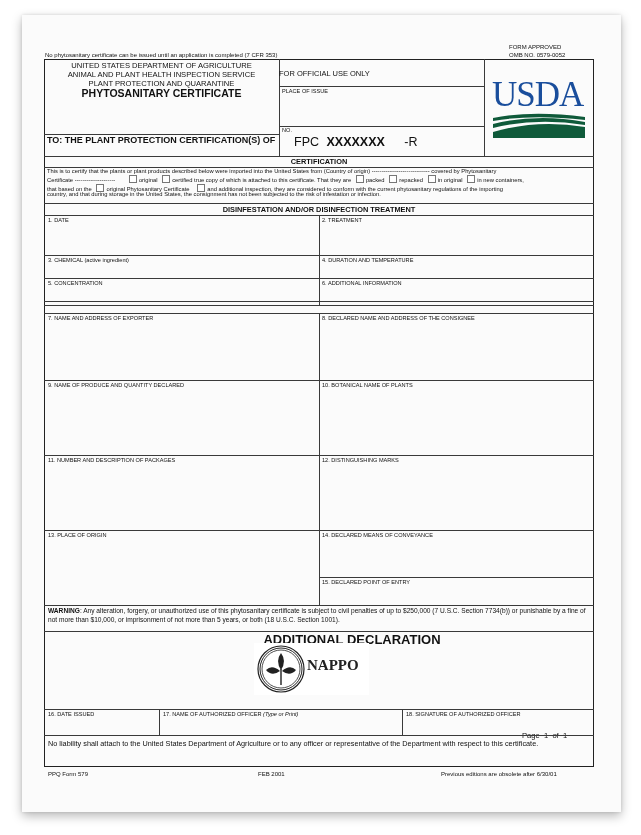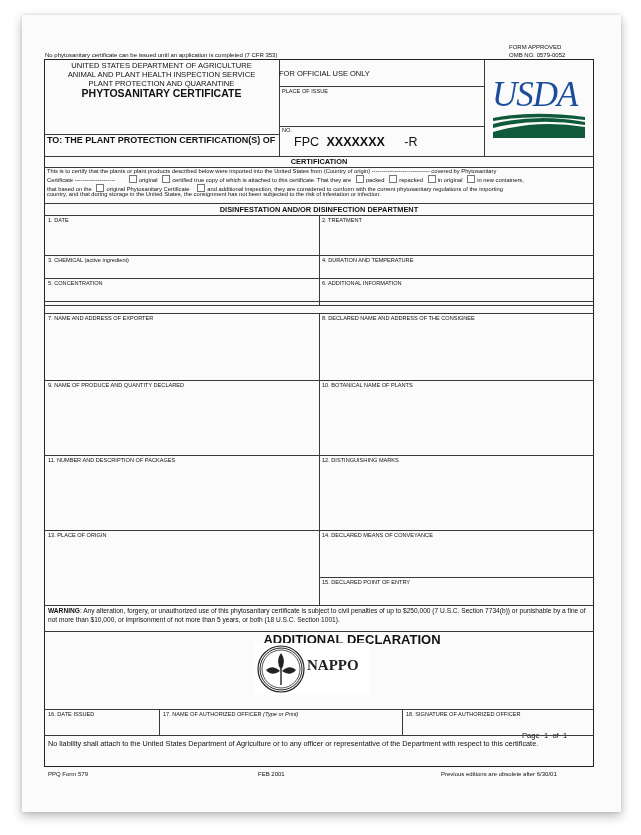--- a/index.html
+++ b/index.html
@@ -48,21 +48,21 @@
   <div class="abs" style="left:257px;top:54px;width:205px;text-align:left;font-size:7.5px;">FOR OFFICIAL USE ONLY</div>
   <div class="field-label" style="left:260px;top:73px;">PLACE OF ISSUE</div>
   <div class="abs" style="left:258px;top:81px;width:203px;height:29px;"></div>
   <div class="field-label" style="left:260px;top:112px;">NO.</div>
   <div class="abs" style="left:272px;top:120px;font-size:12.5px;white-space:nowrap;">
     <span>FPC</span>
     <b style="margin-left:4px;">XXXXXXX</b>
     <span style="margin-left:16px;">-R</span>
   </div>
 
-  <div class="abs" style="left:470px;top:62px;width:95px;height:62px;font-style:italic;">
+  <div class="abs" style="left:470px;top:62px;width:95px;height:62px;">
     <div style="font-family:'Liberation Serif', serif;font-size:35px;line-height:35px;color:#1a4e9c;letter-spacing:-1px;">USDA</div>
     <svg width="95" height="28" viewBox="0 0 95 28" style="display:block;margin-top:-1px;">
       <path d="M1 7 Q40 -1 93 6 L93 9 Q40 3 1 10 Z" fill="#0f5a3a"></path>
       <path d="M1 13 Q45 2 93 11 L93 14 Q45 6 1 17 Z" fill="#0f5a3a"></path>
       <path d="M1 21 Q45 8 93 16 L93 27 L1 27 Z" fill="#0f5a3a"></path>
     </svg>
   </div>
 
   <div class="sechdr" style="left:22px;top:142px;width:550px;">CERTIFICATION</div>
   <div class="ln h" style="left:22px;top:152px;width:550px;"></div>
@@ -79,21 +79,21 @@
     </div>
     <div style="line-height:6.2px;">
       <span>that based on the</span>
       <span class="cb"></span><span>original Phytosanitary Certificate</span>
       <span class="cb" style="margin-left:6px;"></span><span>and additional inspection, they are considered to conform with the current phytosanitary regulations of the importing</span>
     </div>
     <div style="line-height:5.6px;">country, and that during storage in the United States, the consignment has not been subjected to the risk of infestation or infection.</div>
   </div>
 
   <div class="ln h" style="left:22px;top:188px;width:550px;"></div>
-  <div class="sechdr" style="left:22px;top:190px;width:550px;">DISINFESTATION AND/OR DISINFECTION DEPARTMENT</div>
+  <div class="sechdr" style="left:22px;top:190px;width:550px;">DISINFESTATION AND/OR DISINFECTION TREATMENT</div>
   <div class="ln h" style="left:22px;top:200px;width:550px;"></div>
   <div class="ln v" style="left:297px;top:200px;height:91px;"></div>
   <div class="ln h" style="left:22px;top:240px;width:550px;"></div>
   <div class="ln h" style="left:22px;top:263px;width:550px;"></div>
   <div class="ln h" style="left:22px;top:286px;width:550px;"></div>
   <div class="ln h" style="left:22px;top:290px;width:550px;"></div>
 
   <div class="field-label" style="left:26px;top:202px;">1. DATE</div>
   <div class="field" style="left:23px;top:209px;width:273px;height:30px;"></div>
   <div class="field-label" style="left:300px;top:202px;">2. TREATMENT</div>

